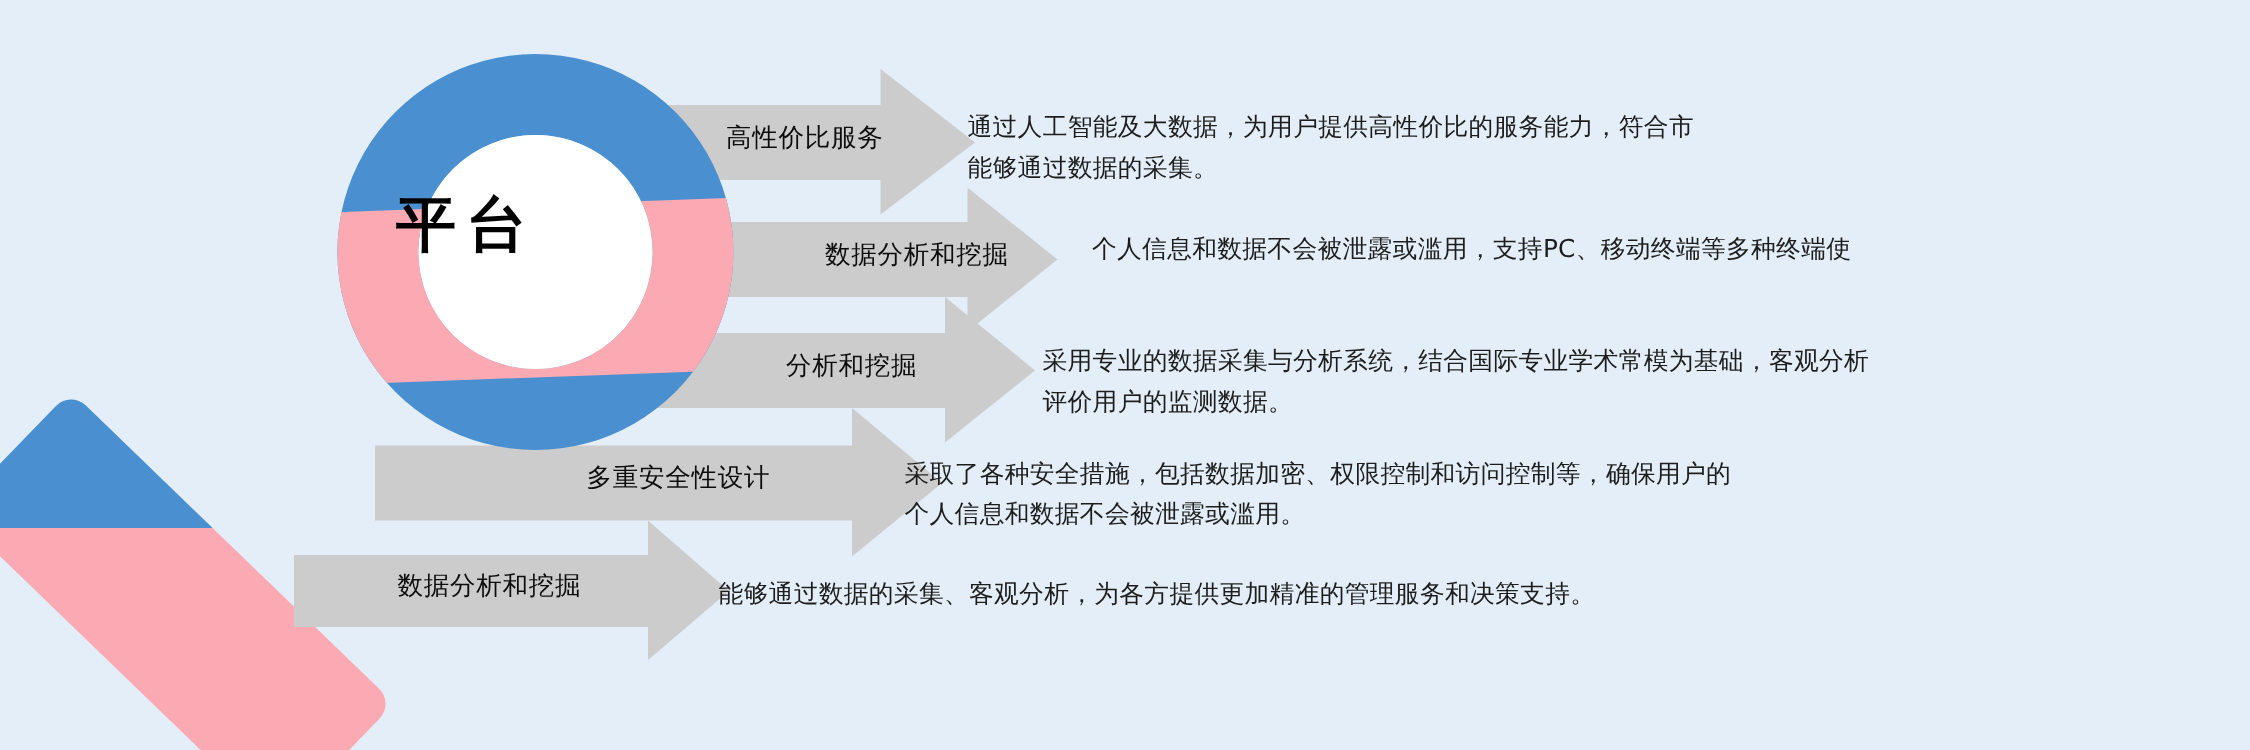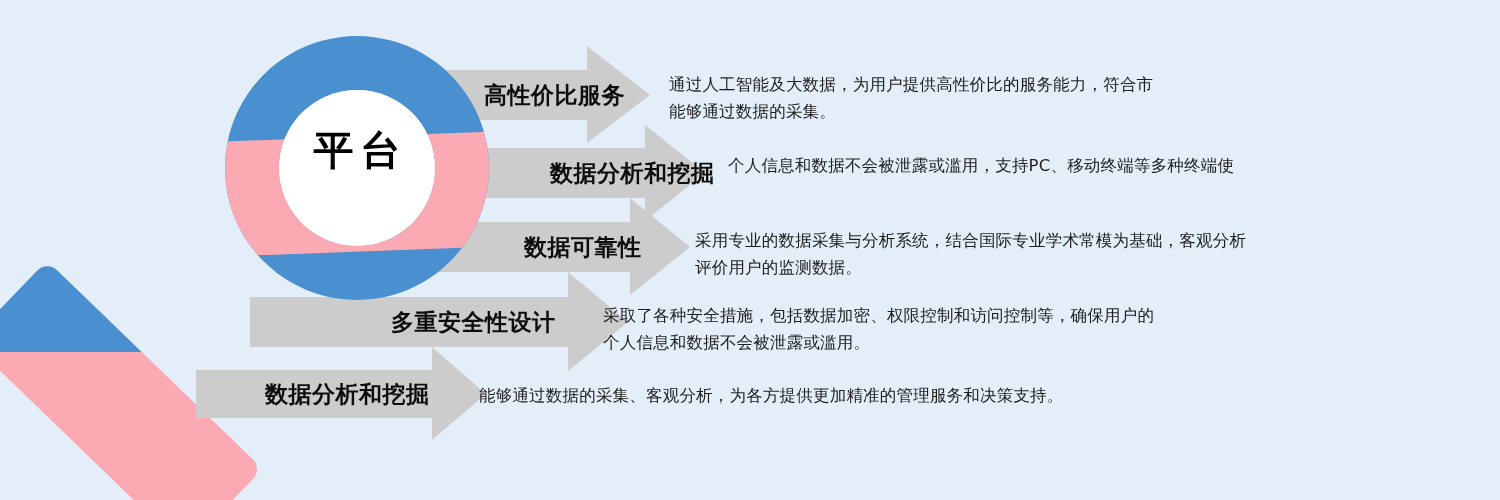--- a/index.html
+++ b/index.html
@@ -26,36 +26,35 @@
   }
   .label {
     position: absolute;
     font-weight: bold;
     color: #111111;
     white-space: nowrap;
     letter-spacing: 0.5px;
     line-height: 1;
   }
   .arrow-label {
-    font-size: 23px;
-    font-weight: bold;
+    font-size: 17px;
+    font-weight: normal;
     color: #0d0d0d;
     text-align: right;
   }
   .desc {
     position: absolute;
     font-size: 16.5px;
     color: #1d1d1d;
     line-height: 1.62;
     font-weight: normal;
     letter-spacing: 0.2px;
   }
   .center-text {
     position: absolute;
-    text-align: center;
     color: #000000;
     font-weight: bold;
     font-size: 40px;
     line-height: 1.18;
     letter-spacing: 7px;
     text-indent: 7px;
   }
 </style>
 </head>
 <body>
@@ -102,27 +101,27 @@
   </svg>
 
   <div class="center-text" style="left:257px; top:127px; width:200px;">
     <div>平台</div>
   </div>
 
   <div class="label arrow-label" style="left:484px; top:84px;">高性价比服务</div>
 
   <div class="label arrow-label" style="left:550px; top:162px;">数据分析和挖掘</div>
 
-  <div class="label arrow-label" style="left:524px; top:236px;">数据可靠性</div>
+  <div class="label arrow-label" style="left:524px; top:236px;">分析和挖掘</div>
 
   <div class="label arrow-label" style="left:265px; top:383px;">数据分析和挖掘</div>
 
   <div class="label arrow-label" style="left:391px; top:311px;">多重安全性设计</div>
 
-  <div class="desc" style="left:669px; top:72px; width:620px;">
+  <div class="desc" style="left:645px; top:72px; width:620px;">
     <div>通过人工智能及大数据，为用户提供高性价比的服务能力，符合市</div>
     <div>能够通过数据的采集。</div>
   </div>
 
   <div class="desc" style="left:728px; top:153px; width:620px;">
     <div>个人信息和数据不会被泄露或滥用，支持PC、移动终端等多种终端使</div>
   </div>
 
   <div class="desc" style="left:603px; top:303px; width:700px;">
     <div>采取了各种安全措施，包括数据加密、权限控制和访问控制等，确保用户的</div>

